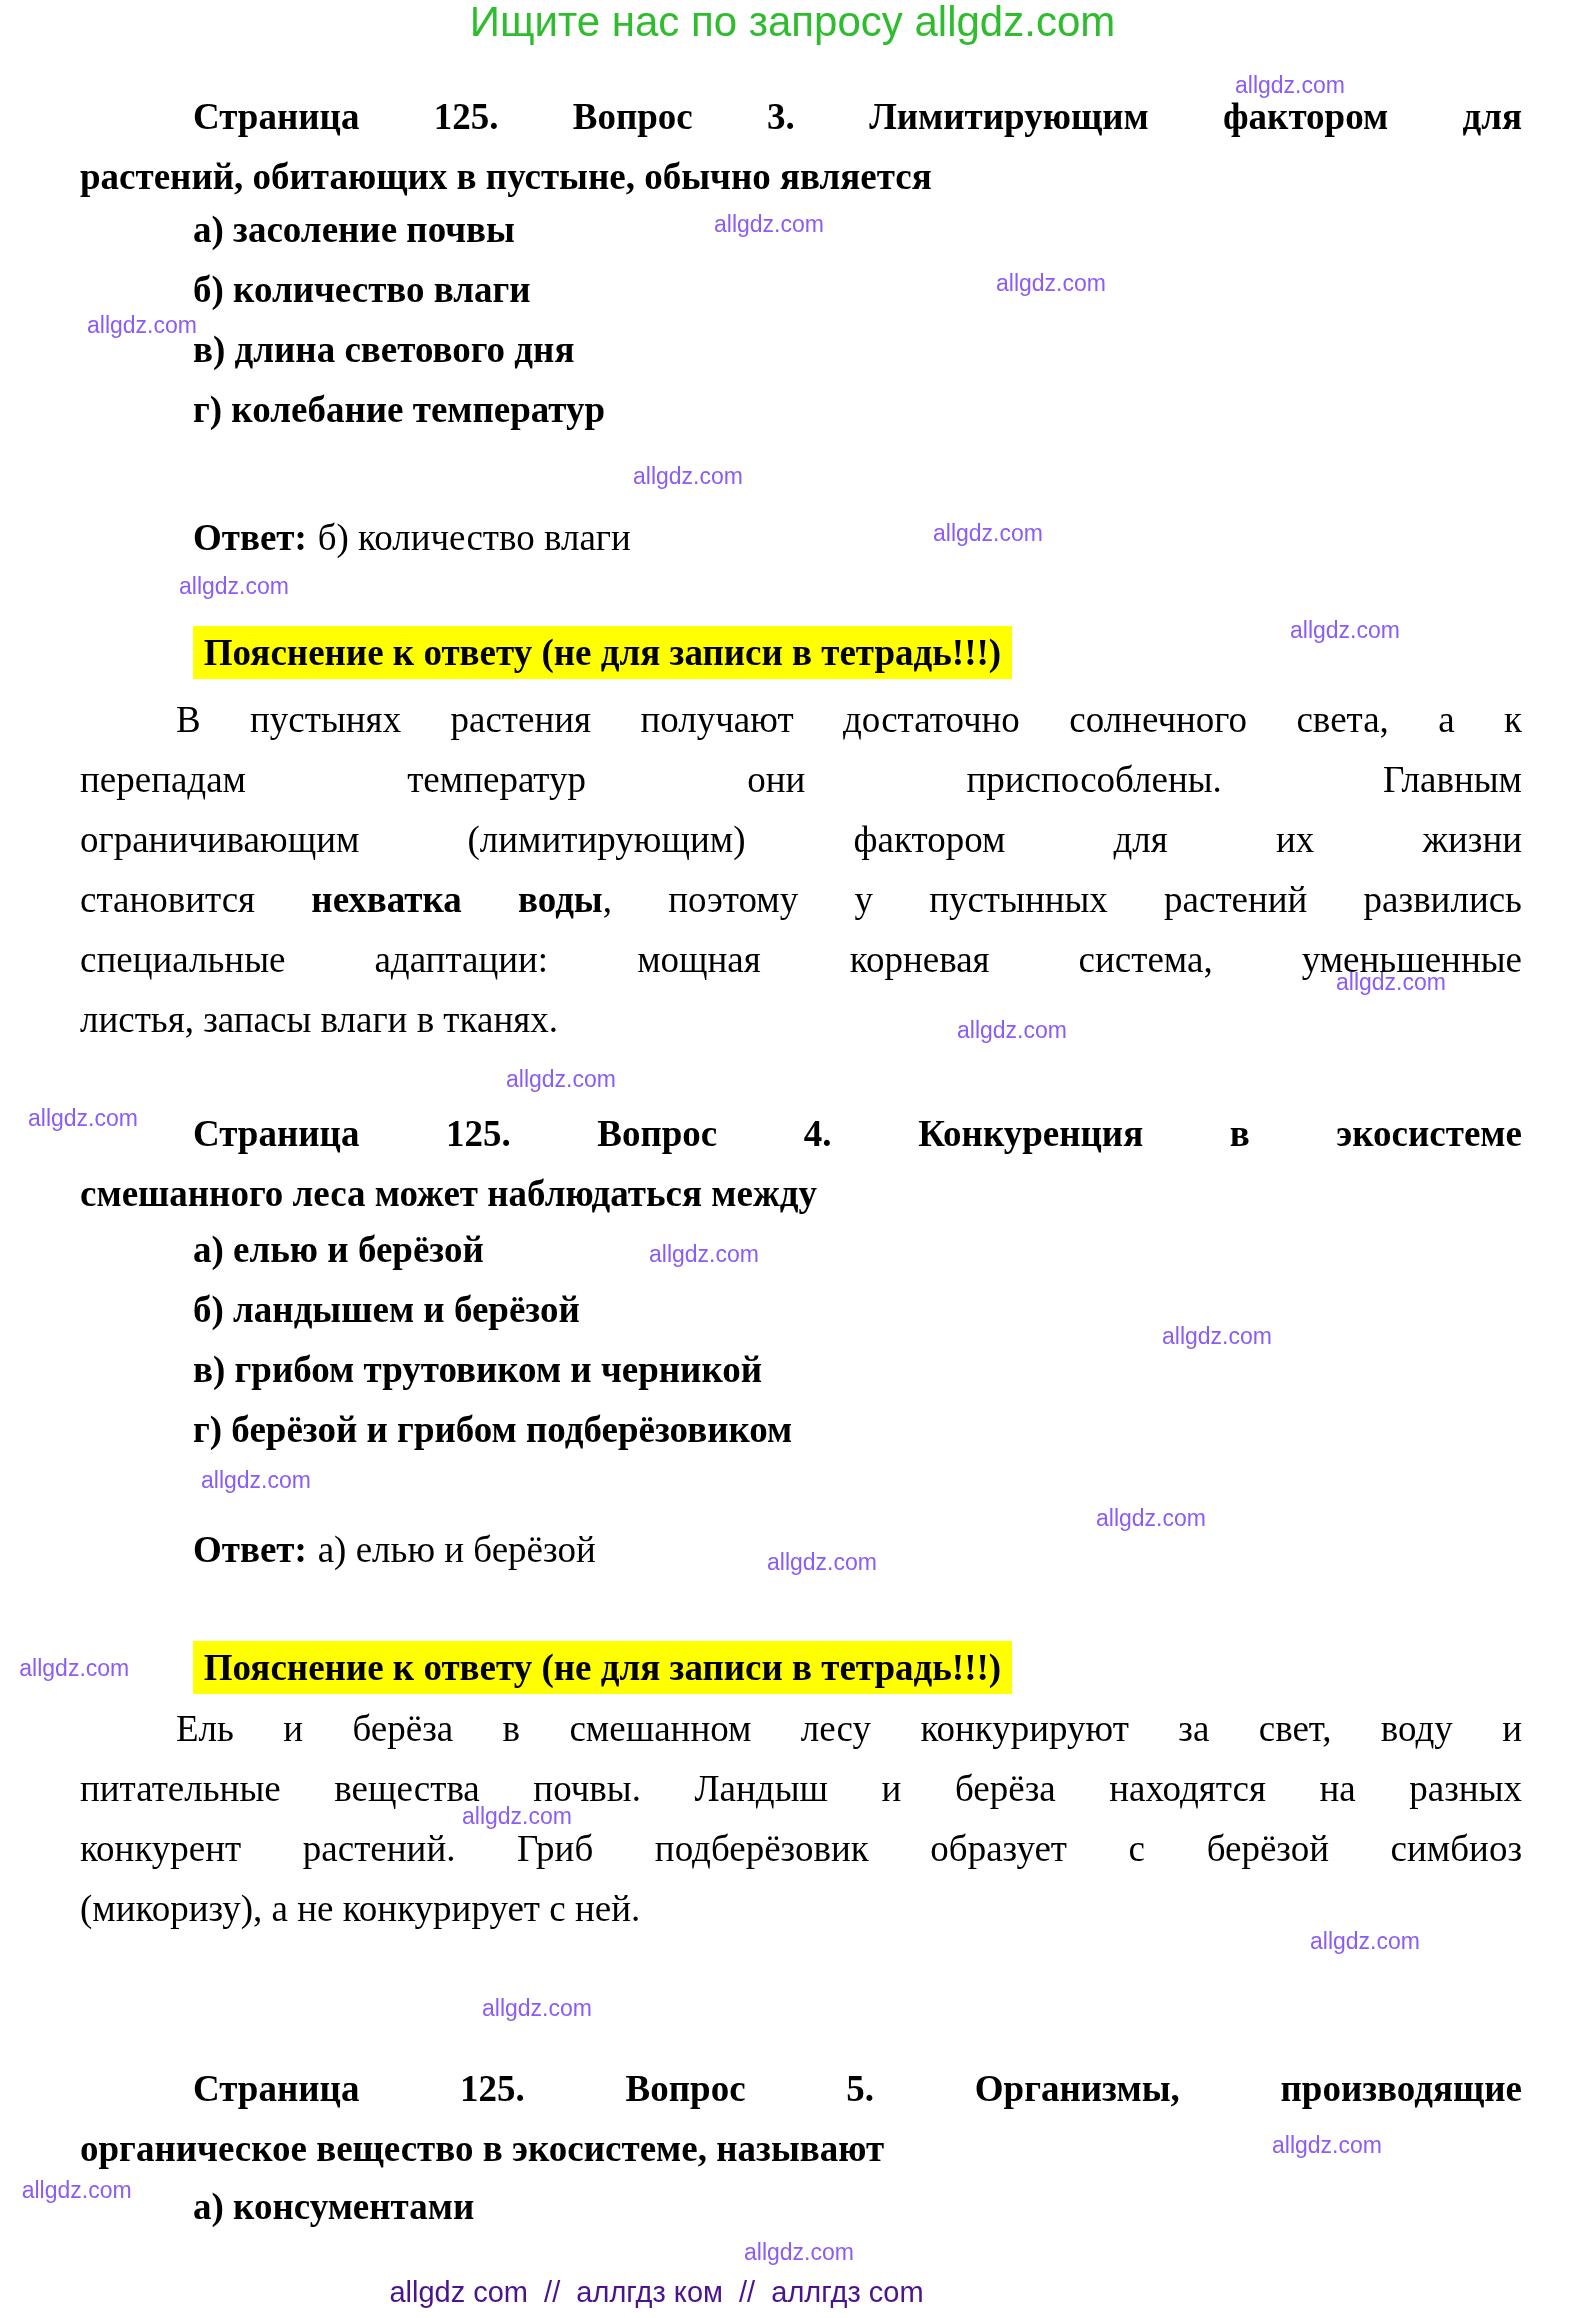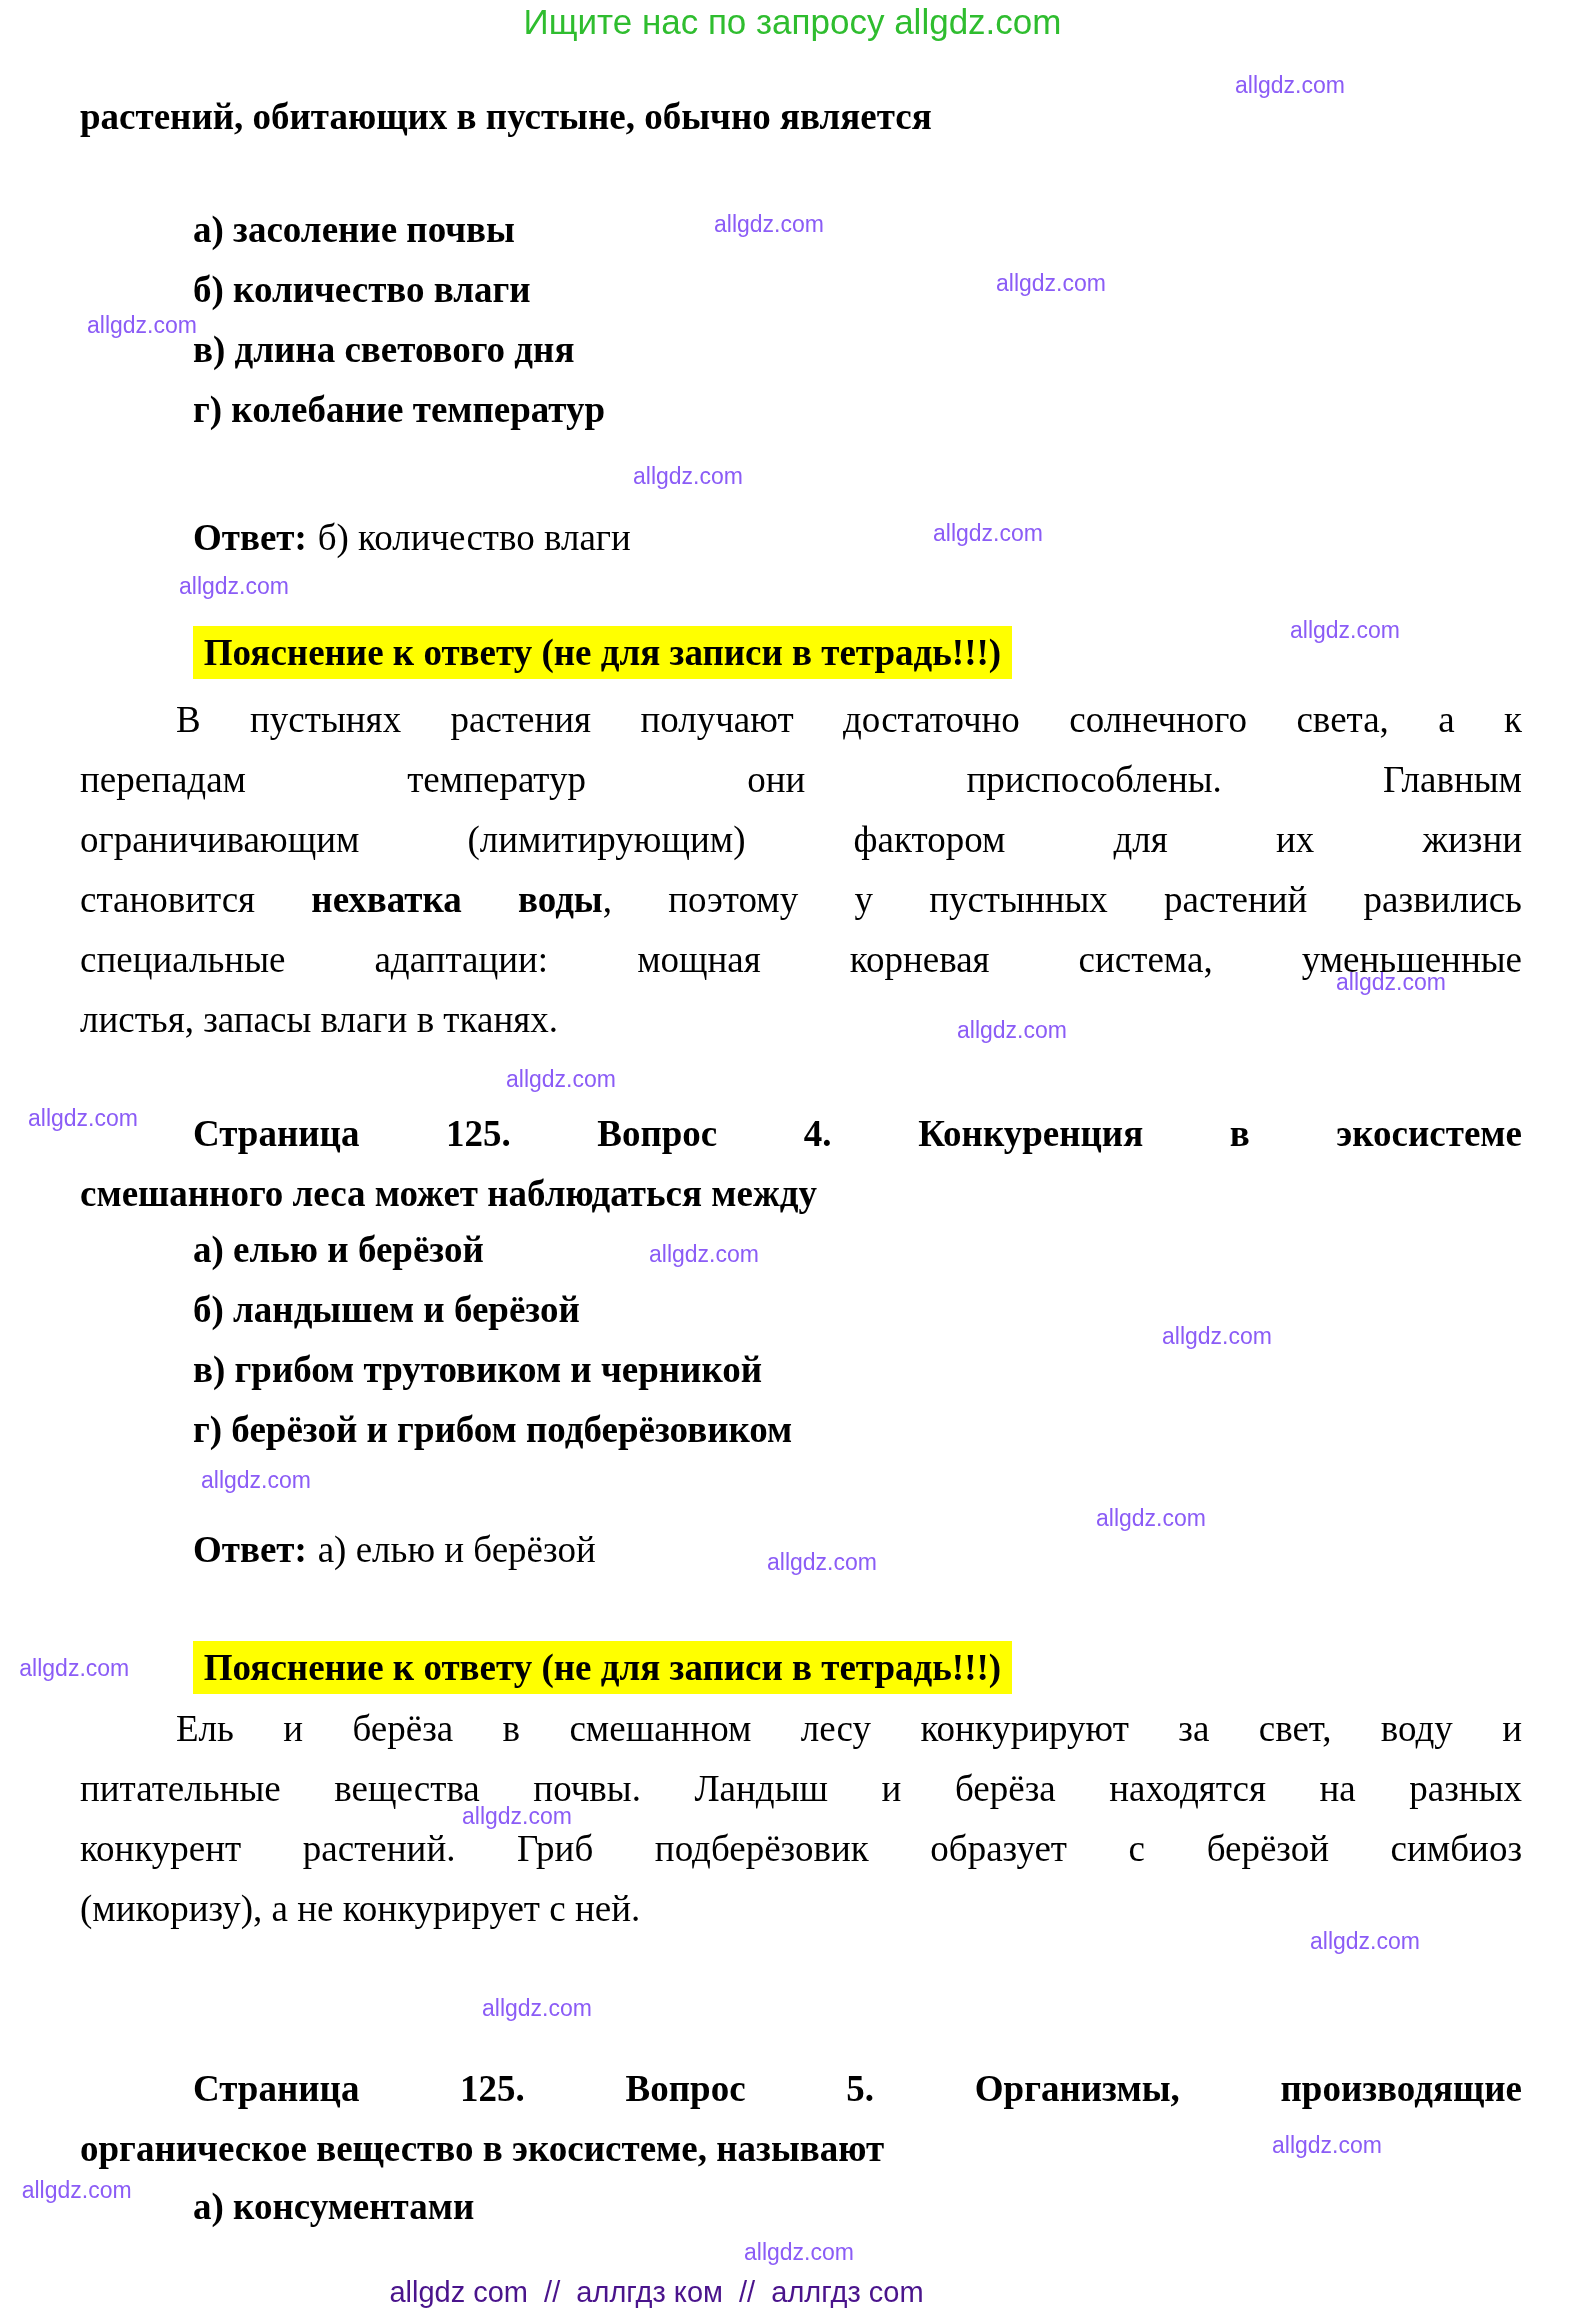--- a/index.html
+++ b/index.html
@@ -16,21 +16,21 @@
   .j{text-align:justify;text-align-last:justify;}
   .b{font-weight:bold;}
   .ind{text-indent:113px;}
   .pind{text-indent:96px;}
   .ansval{padding-left:10.8px;}
   .hl{background:#ffff00;padding:6.2px 10.8px;margin-top:36px;}
   .promo-top{
     position:absolute;top:1.5px;left:0;width:1585px;
     text-align:center;
     font-family:"Liberation Sans","DejaVu Sans",sans-serif;
-    font-size:35px;line-height:39px;color:#2fbd2f;
+    font-size:42px;line-height:39px;color:#2fbd2f;
   }
   .promo-bottom{
     position:absolute;top:2272px;left:0;width:1313px;
     text-align:center;
     font-family:"Liberation Sans","DejaVu Sans",sans-serif;
     font-size:29px;line-height:40px;color:#4a148c;
   }
   .wm{
     position:absolute;
     font-family:"Liberation Sans","DejaVu Sans",sans-serif;
@@ -39,20 +39,21 @@
   }
 </style>
 </head>
 <body>
 
 <div class="page">
 
   <div class="promo-top">Ищите нас по запросу allgdz.com</div>
 
   <div class="abs" style="top:87px">
+    <div class="ln j ind b"><span>Страница&nbsp;125.&nbsp;Вопрос&nbsp;3.</span> <span>Лимитирующим фактором для</span></div>
     <div class="ln b">растений, обитающих в пустыне, обычно является</div>
   </div>
 
   <div class="abs" style="top:200px">
     <div class="ln b ind">а) засоление почвы</div>
     <div class="ln b ind">б) количество влаги</div>
     <div class="ln b ind">в) длина светового дня</div>
     <div class="ln b ind">г) колебание температур</div>
   </div>
 

